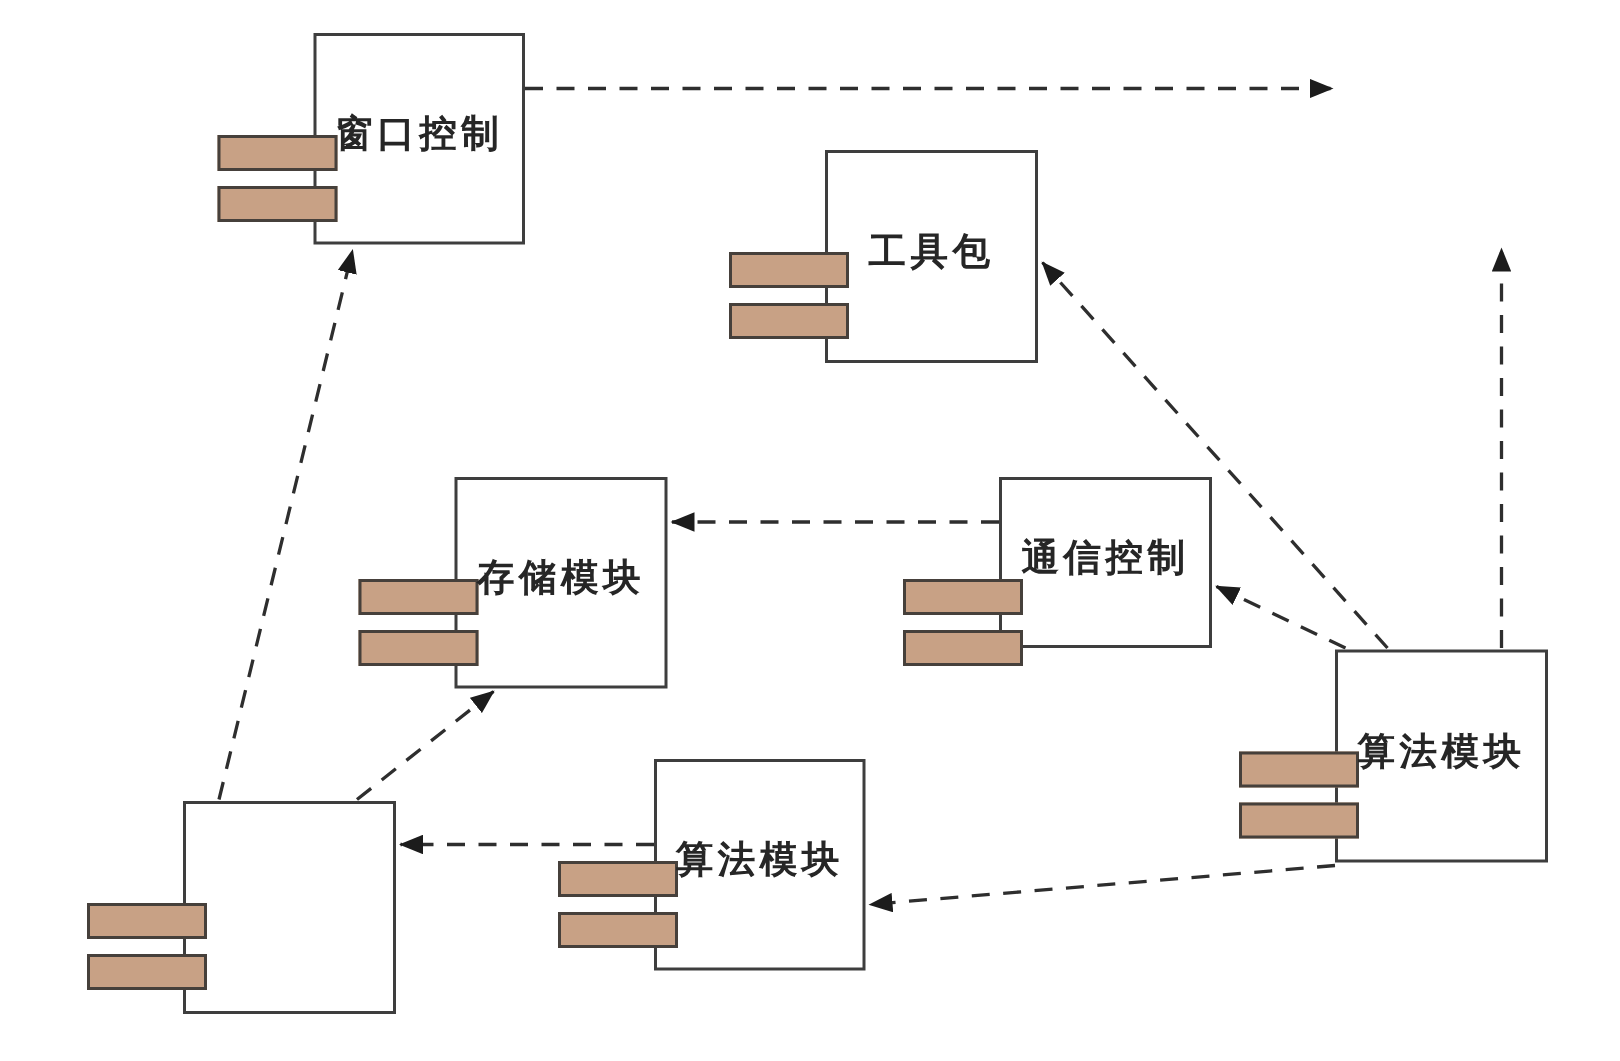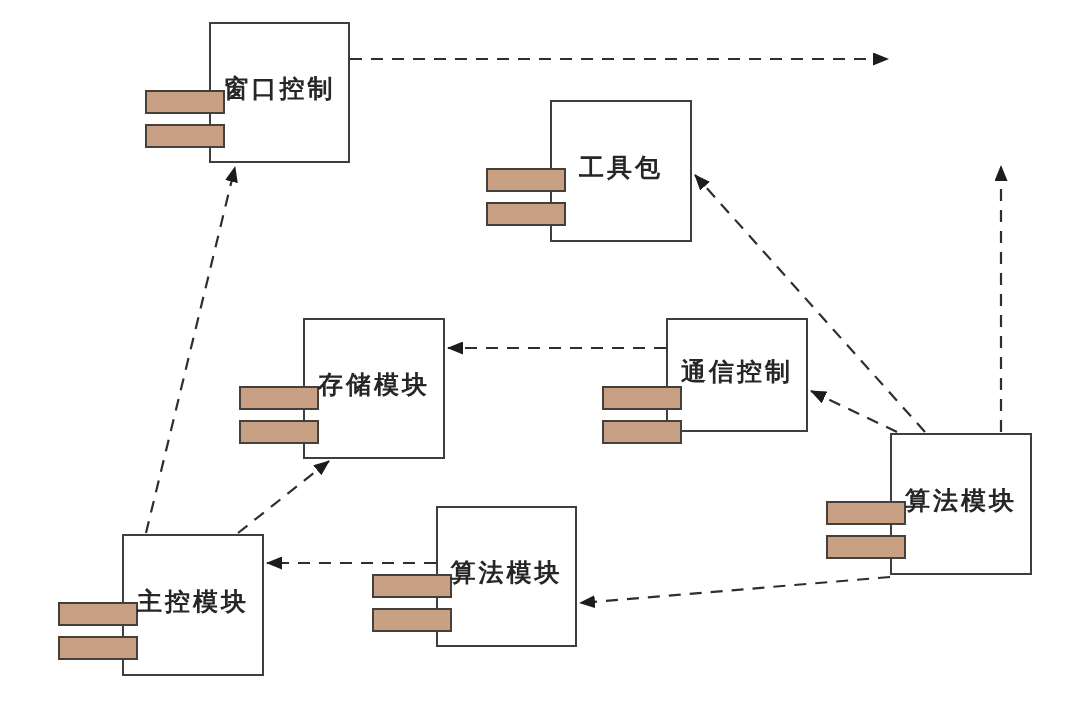--- a/index.html
+++ b/index.html
@@ -99,20 +99,19 @@
     <span class="label">通信控制</span>
   </div>
     <div class="component" style="left: 890px; top: 433px; width: 142px; height: 142px;">
     <div class="tab tab1"></div>
     <div class="tab tab2"></div>
     <span class="label">算法模块</span>
   </div>
     <div class="component" style="left: 122px; top: 534px; width: 142px; height: 142px;">
     <div class="tab tab1"></div>
     <div class="tab tab2"></div>
-    <span class="label">主控模块</span>
   </div>
     <div class="component" style="left: 436px; top: 506px; width: 141px; height: 141px;">
     <div class="tab tab1"></div>
     <div class="tab tab2"></div>
     <span class="label">算法模块</span>
   </div>
   </div>
 
 </body></html>

